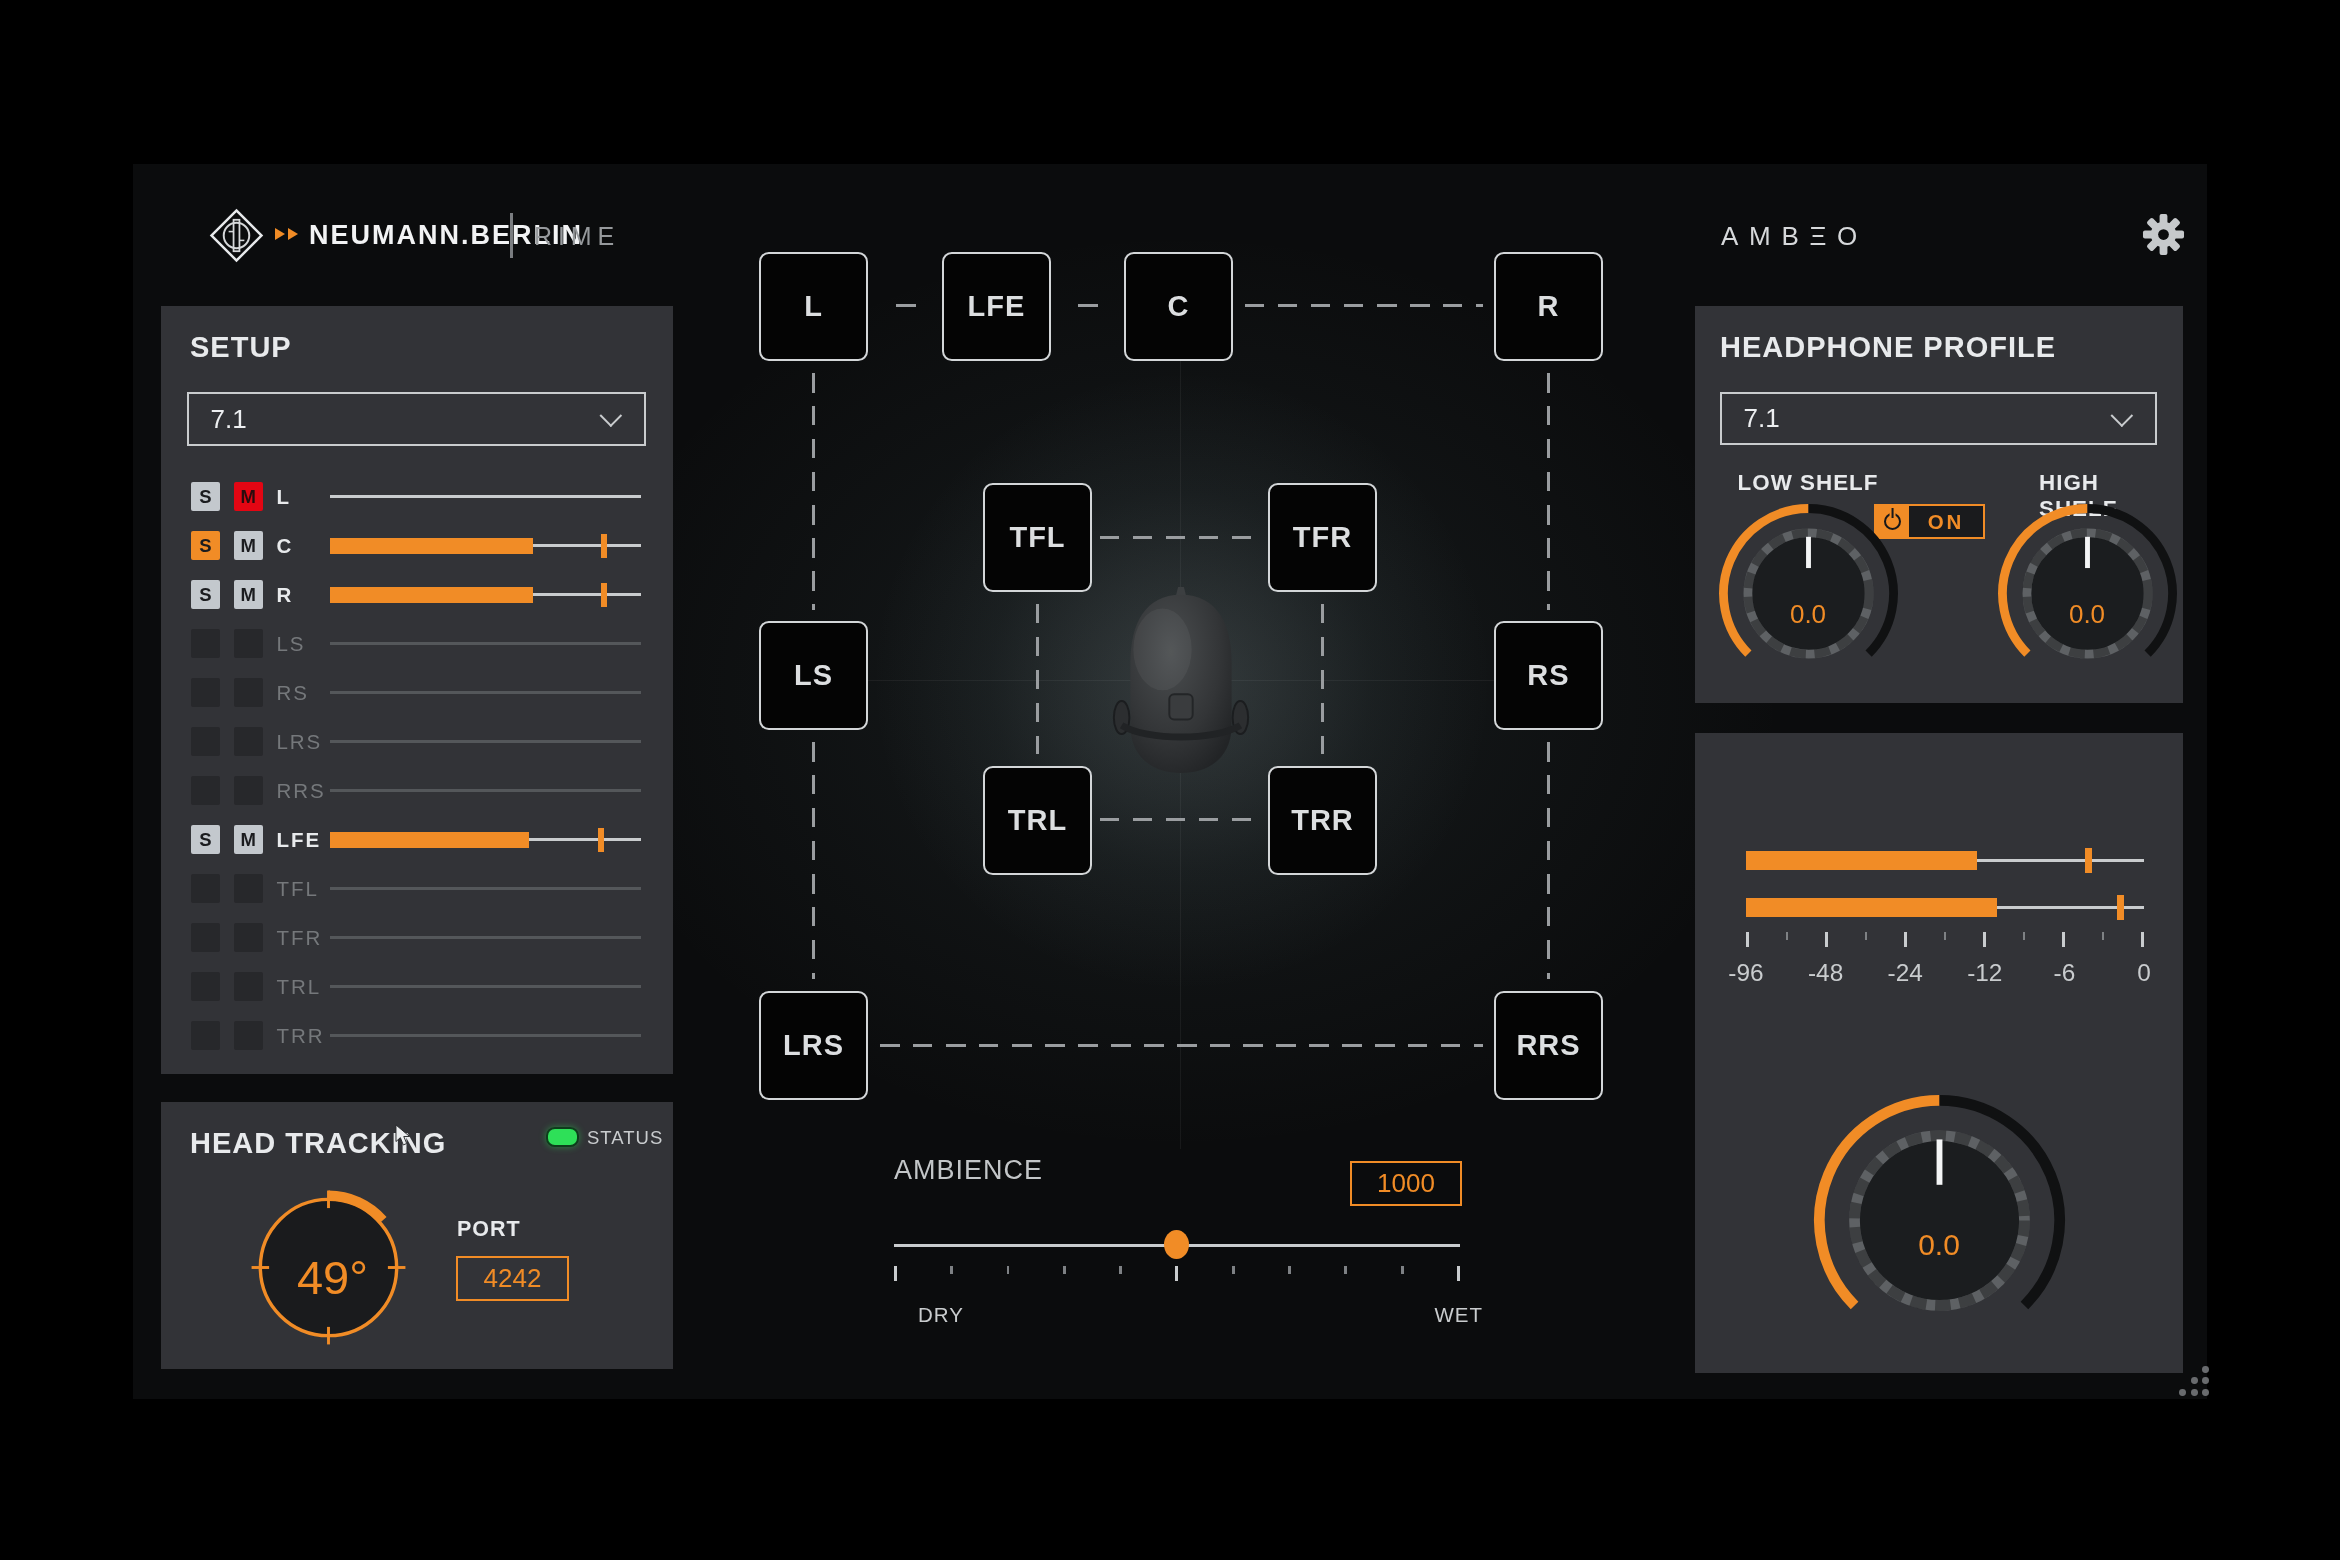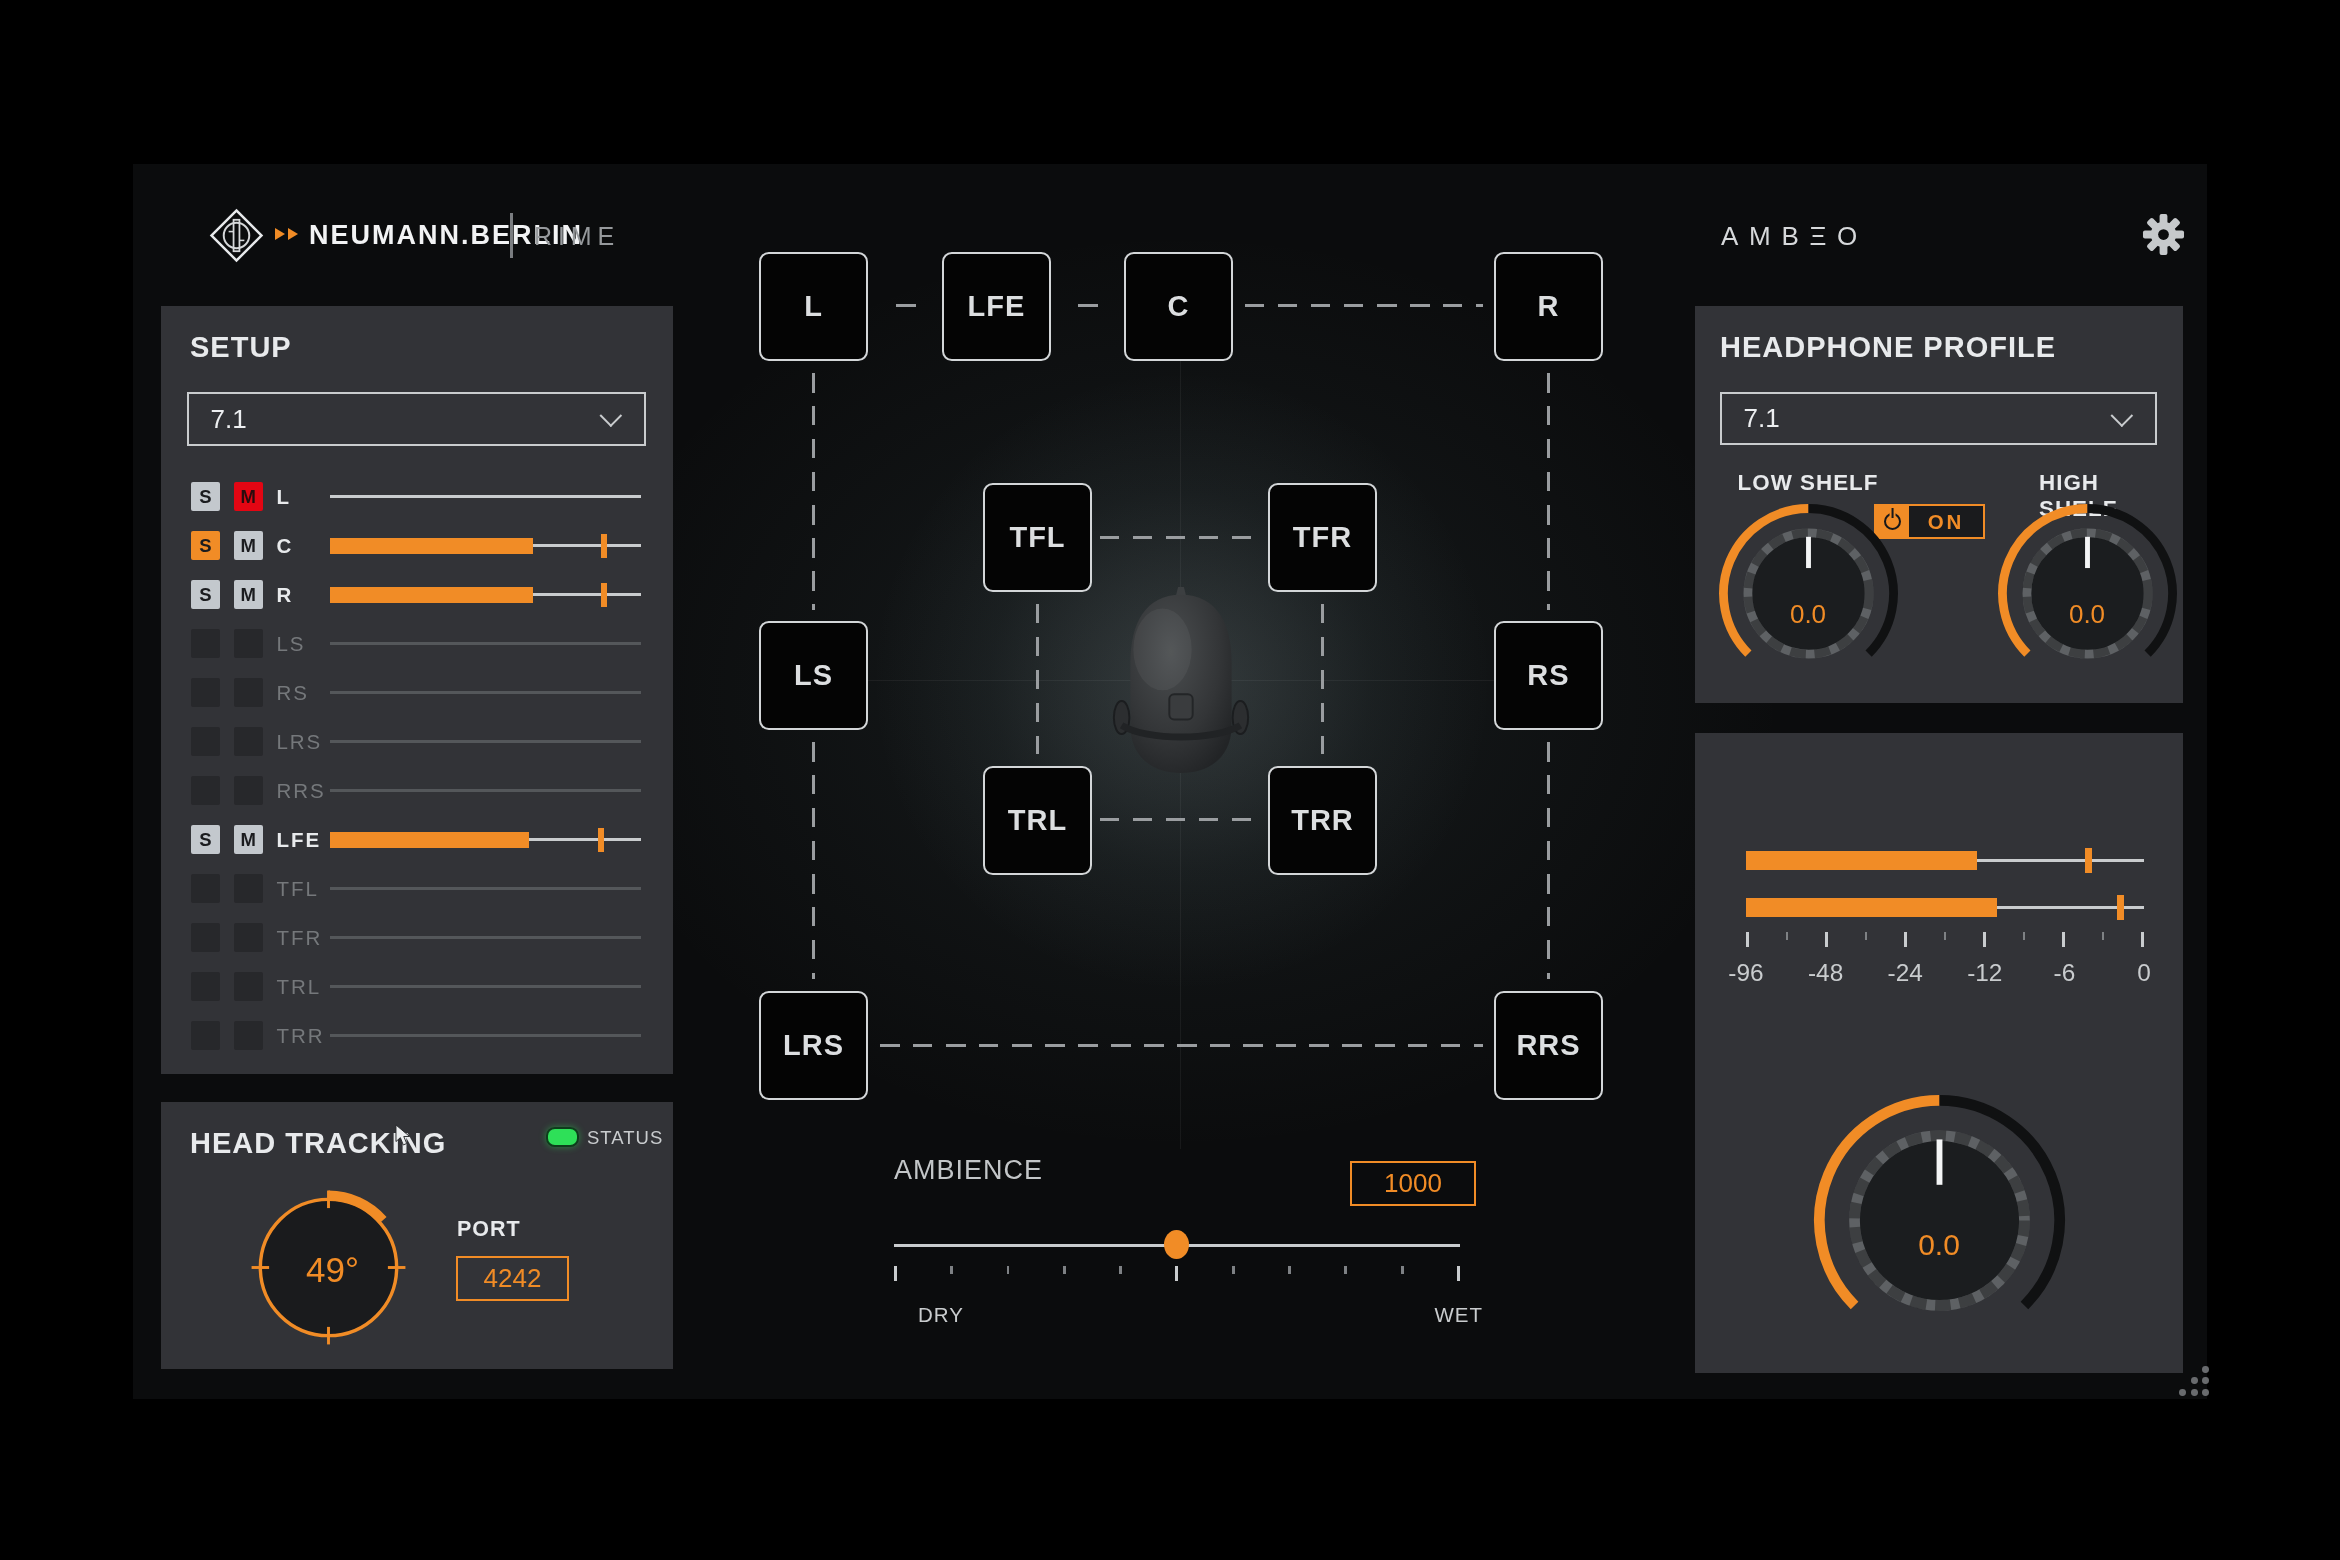--- a/index.html
+++ b/index.html
@@ -51,21 +51,21 @@
   .ch-meter{position:relative;width:311px;height:49px;}
   .ch-line{position:absolute;left:0;right:0;top:23.4px;height:2.9px;background:#54575A;}
   .ch-line.bright{background:var(--lt);}
   .ch-bar{position:absolute;left:0;top:16.6px;height:16.6px;background:var(--accent);}
   .ch-peak{position:absolute;top:12.7px;width:5.9px;height:24.4px;background:var(--accent);}
 
   
   .led{position:absolute;left:385px;top:25px;width:29px;height:15.6px;border-radius:8.8px;background:#2EE058;
        border:2px solid #0E3D1C;box-shadow:0 0 7.8px rgba(46,224,88,0.45);}
   .status-lbl{position:absolute;left:426px;top:25px;font-size:18.5px;letter-spacing:1px;color:var(--lt);}
-  .dial-val{position:absolute;left:99px;top:148px;width:145px;text-align:center;font-size:35px;color:var(--accent);}
+  .dial-val{position:absolute;left:99px;top:148px;width:145px;text-align:center;font-size:47px;color:var(--accent);}
   .port-lbl{position:absolute;left:296px;top:115px;font-size:21.5px;font-weight:bold;letter-spacing:1px;}
 
   
   .spk{position:absolute;width:109px;height:109px;background:#040404;border:2.9px solid #D3D6D8;border-radius:9.8px;
     display:flex;align-items:center;justify-content:center;font-size:29px;font-weight:bold;letter-spacing:1px;
     color:#DCDEE0;box-sizing:border-box;}
   .dash-h{position:absolute;height:2.9px;background:repeating-linear-gradient(90deg,#9A9DA0 0 19.5px,transparent 19.5px 33px);}
   .dash-v{position:absolute;width:2.9px;background:repeating-linear-gradient(180deg,#9A9DA0 0 19.5px,transparent 19.5px 33px);}
   .dash-seg{position:absolute;height:2.9px;width:19.5px;background:#9A9DA0;}
   .hair-v{position:absolute;width:1px;background:rgba(255,255,255,0.055);}
@@ -189,21 +189,21 @@
       <path d="M75,16 C112,16 127,46 127,86 L127,150 C127,183 104,199 75,199 C46,199 23,183 23,150 L23,86 C23,46 38,16 75,16 Z" fill="url(#gHead)"></path>
       <ellipse cx="14" cy="142" rx="8" ry="17" fill="#2C2E30" stroke="#1B1D1F" stroke-width="2"></ellipse>
       <ellipse cx="136" cy="142" rx="8" ry="17" fill="#2C2E30" stroke="#1B1D1F" stroke-width="2"></ellipse>
       <path d="M14,150 C40,166 110,166 136,150" fill="none" stroke="#212325" stroke-width="7"></path>
       <rect x="63" y="118" width="24" height="26" rx="5" fill="#3A3C3E" stroke="#232527" stroke-width="2"></rect>
       <ellipse cx="56" cy="72" rx="30" ry="42" fill="rgba(255,255,255,0.05)"></ellipse>
     </svg>
   </div>
 
   <div class="amb-label">AMBIENCE</div>
-  <div class="obox" style="left:1217px;top:997px;width:126px;height:45px;">1000</div>
+  <div class="obox" style="left:1217px;top:997px;width:112px;height:45px;">1000</div>
   <div class="amb-track">
     <div class="amb-thumb" id="amb-thumb" style="left: calc(50% - 12.7px);"></div>
   </div>
   <div class="tickrow" id="amb-ticks" style="left:761px;top:1102px;width:566px;">
       <div class="tick tall"></div>
       <div class="tick"></div>
       <div class="tick"></div>
       <div class="tick"></div>
       <div class="tick"></div>
       <div class="tick tall"></div>

